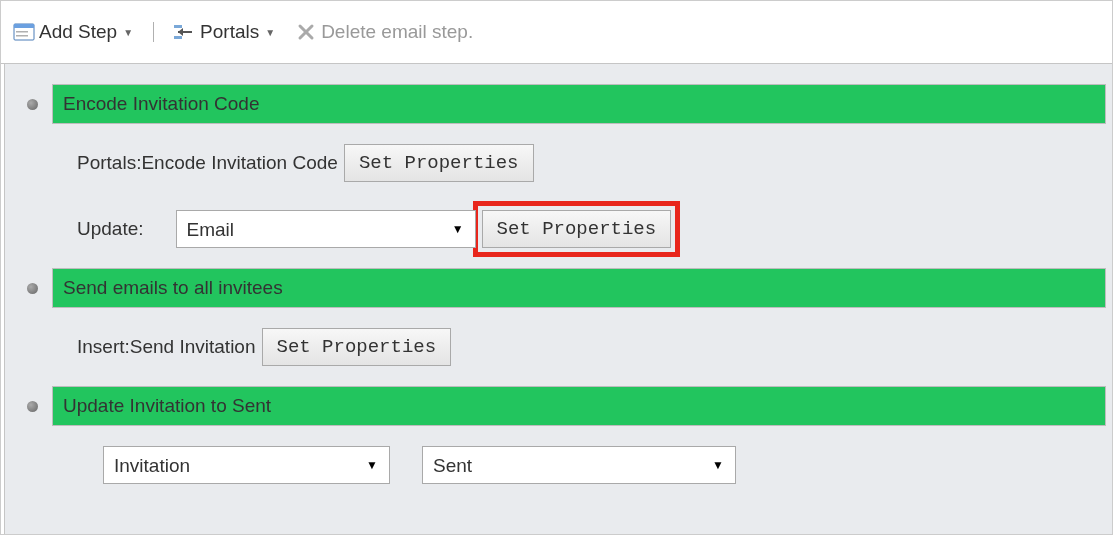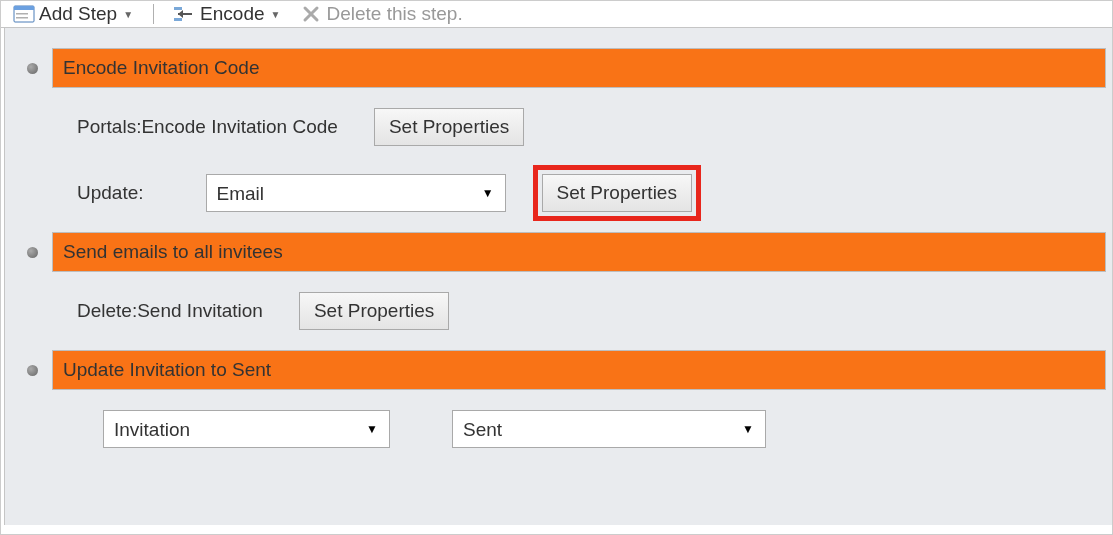--- a/index.html
+++ b/index.html
@@ -9,21 +9,21 @@
       background: #fff;
       color: #333;
       width: 1113px;
       height: 535px;
       overflow: hidden;
       border: 1px solid #ccc;
     }
     .toolbar {
       display: flex;
       align-items: center;
-      padding: 0 8px;
+      padding: 18px 8px;
       background: #fff;
       border-bottom: 1px solid #c5c5c5;
       gap: 12px;
       text-align: right;
     }
     .toolbar-btn {
       display: inline-flex;
       align-items: center;
       gap: 4px;
       padding: 2px 4px;
@@ -71,44 +71,44 @@
       width: 11px;
       height: 11px;
       border-radius: 50%;
       background: radial-gradient(circle at 35% 35%, #aaa, #666);
       flex-shrink: 0;
       margin-left: 16px;
     }
     .step-title-input {
       flex: 1;
       border: 1px solid #bdbdbd;
-      background: #f97316;
+      background: #22c55e;
       padding: 12px 10px;
       font-size: 19px;
       font-family: inherit;
       color: #333;
       outline: none;
       height: 40px;
     }
     .step-detail-row {
       display: flex;
       align-items: center;
-      gap: 36px;
+      gap: 6px;
       padding: 8px 0 20px 66px;
     }
     .detail-label {
       font-size: 19px;
       color: #333;
     }
     .prop-button {
       background: linear-gradient(#f7f7f7, #e4e4e4);
       border: 1px solid #a9a9a9;
       padding: 6px 14px;
       font-size: 19px;
-      font-family: Liberation Sans, sans-serif;
+      font-family: Liberation Mono, monospace;
       color: #333;
       cursor: pointer;
       height: 38px;
     }
     .select-wrap {
       position: relative;
       display: inline-block;
       padding-left: 26px;
     }
     .select-box {
@@ -157,31 +157,31 @@
   <div class="toolbar-sep"></div>
   <div class="toolbar-btn">
     <span class="icon-box">
       <svg width="22" height="18" viewBox="0 0 22 18">
         <rect x="0" y="2" width="8" height="3" fill="#7aa8d8"></rect>
         <rect x="0" y="13" width="8" height="3" fill="#7aa8d8"></rect>
         <rect x="4" y="8" width="14" height="2" fill="#555"></rect>
         <polygon points="4,9 9,5 9,13" fill="#555"></polygon>
       </svg>
     </span>
-    <span>Encode</span>
+    <span>Portals</span>
     <span class="dropdown-arrow">▼</span>
   </div>
   <div class="toolbar-btn disabled">
     <span class="icon-box">
       <svg width="20" height="20" viewBox="0 0 20 20">
         <line x1="4" y1="4" x2="16" y2="16" stroke="#aaa" stroke-width="3" stroke-linecap="round"></line>
         <line x1="16" y1="4" x2="4" y2="16" stroke="#aaa" stroke-width="3" stroke-linecap="round"></line>
       </svg>
     </span>
-    <span>Delete this step.</span>
+    <span>Delete email step.</span>
   </div>
 </div>
 
 <div class="workspace">
 
   <div class="step">
     <div class="step-title-row">
       <div class="bullet"></div>
       <input class="step-title-input" type="text" value="Encode Invitation Code" style="">
     </div>
@@ -203,21 +203,21 @@
       <button class="prop-button highlight-red">Set Properties</button>
     </div>
   </div>
 
   <div class="step">
     <div class="step-title-row">
       <div class="bullet"></div>
       <input class="step-title-input" type="text" value="Send emails to all invitees" style="">
     </div>
     <div class="step-detail-row">
-      <span class="detail-label">Delete:Send Invitation</span>
+      <span class="detail-label">Insert:Send Invitation</span>
       <button class="prop-button">Set Properties</button>
     </div>
   </div>
 
   <div class="step">
     <div class="step-title-row">
       <div class="bullet"></div>
       <input class="step-title-input" type="text" value="Update Invitation to Sent" style="">
     </div>
     <div class="step-detail-row">

